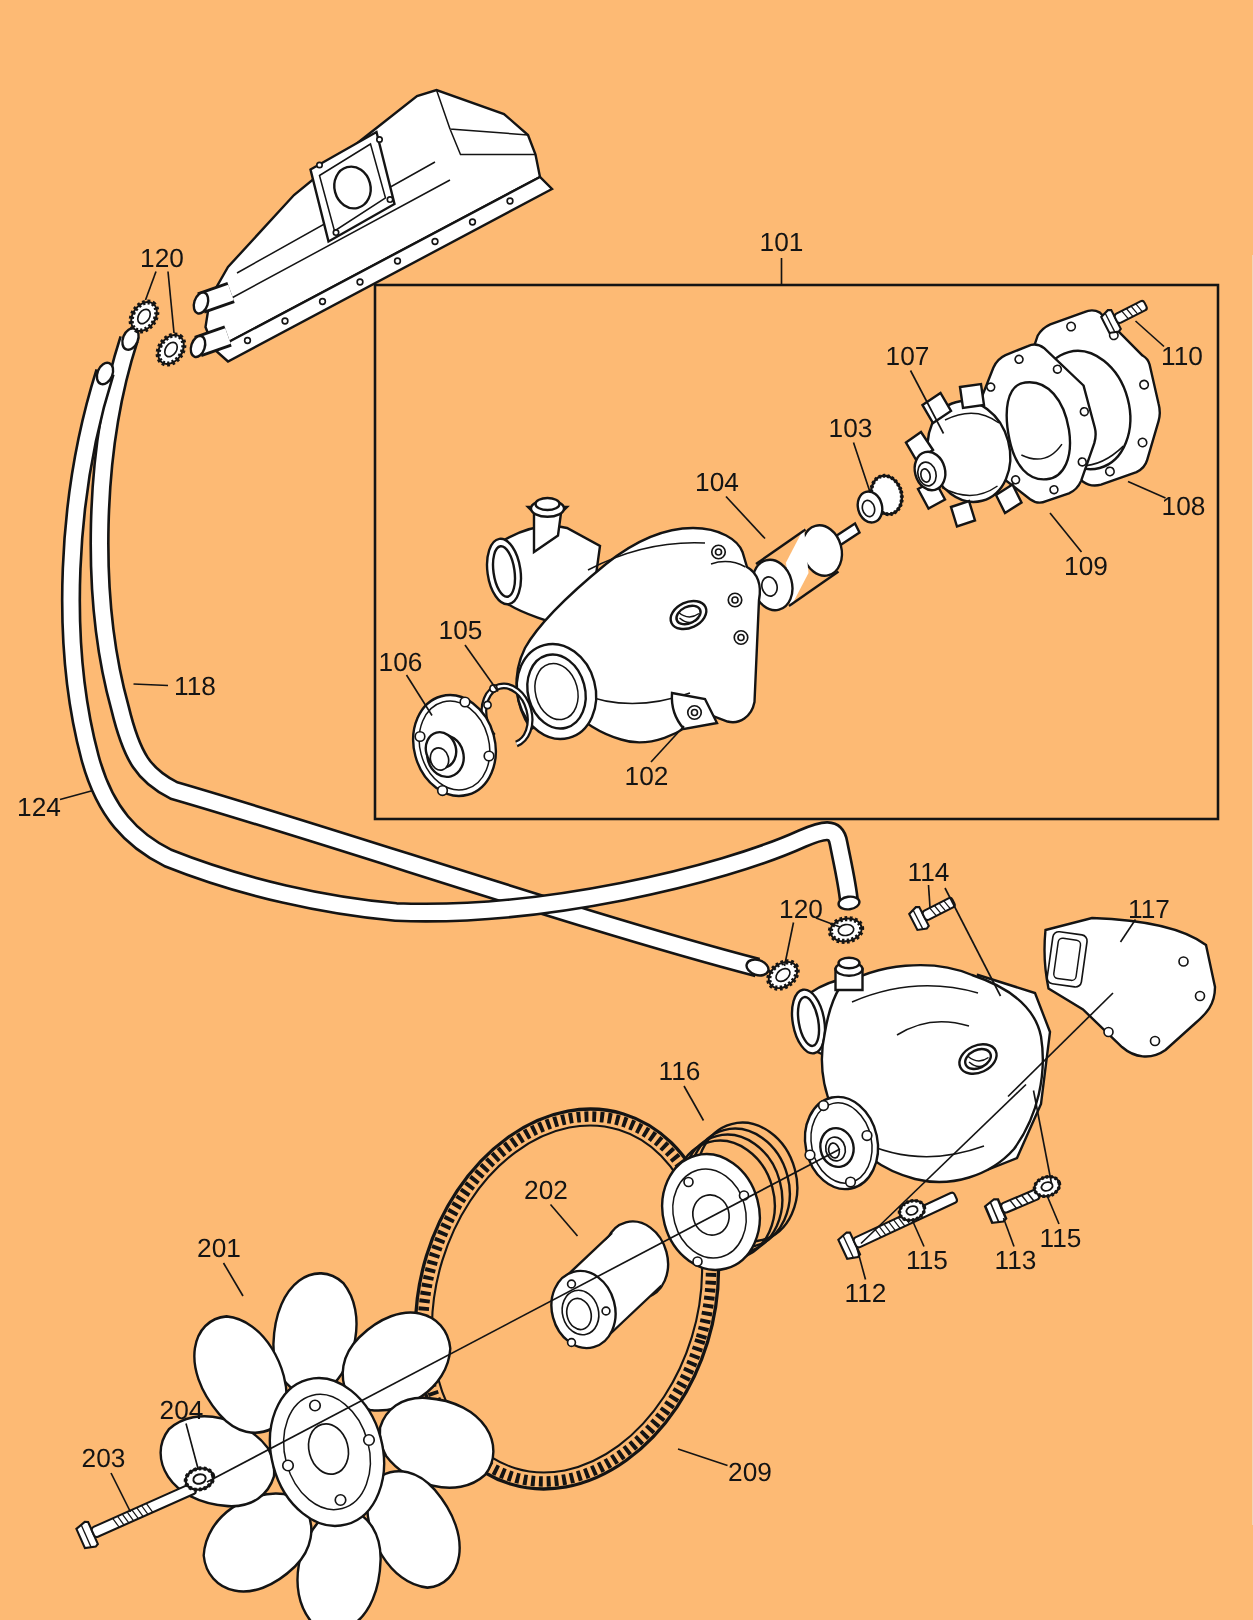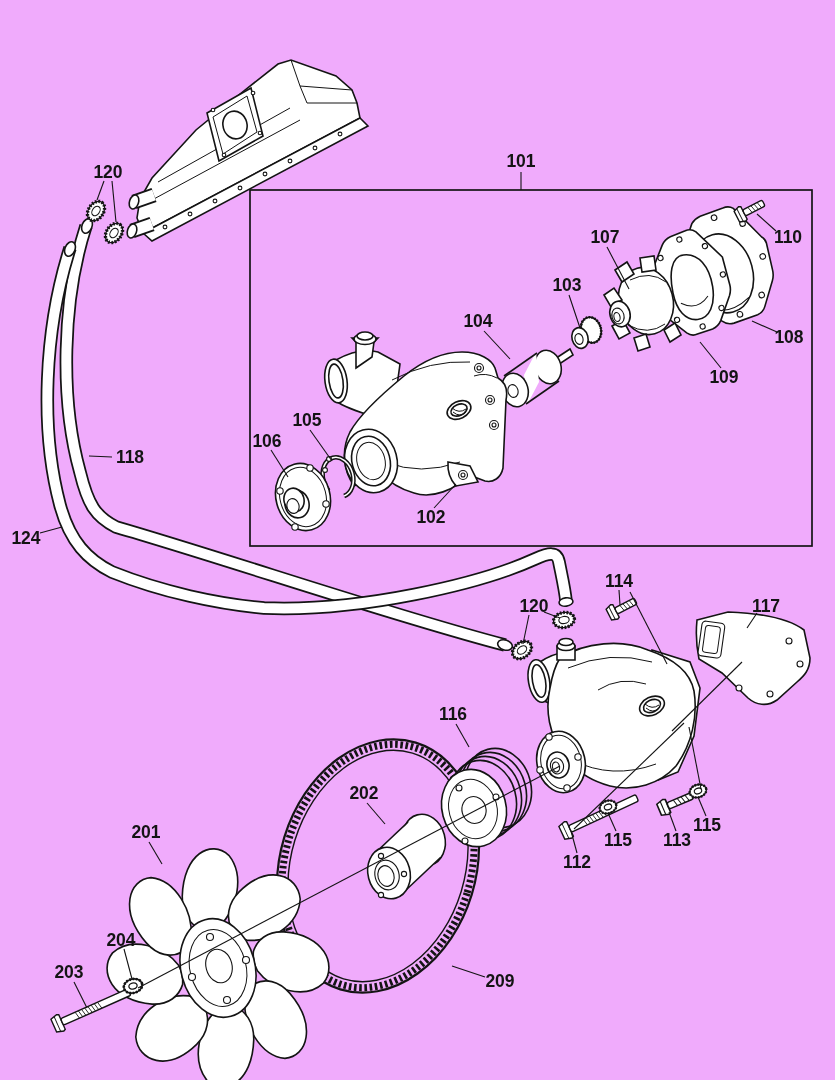--- a/index.html
+++ b/index.html
@@ -1,20 +1,19 @@
 <!DOCTYPE html>
 <html><head>
 <meta charset="utf-8">
 <style>
   html,body{margin:0;padding:0;background:#e9e9e9;}
   .stage{
     width:835px;height:1080px;position:relative;margin:0 auto;
-    background:#f0abfc;overflow:hidden;
+    background:#fdba74;overflow:hidden;
     font-family:"Liberation Sans", sans-serif;
-    font-weight:bold;
   }
   svg{display:block}
   .lbl{
     font-family:"Liberation Sans", sans-serif;
     font-size:17.5px;
     fill:#141414;
     text-anchor:middle;
   }
   .ln{stroke:#141414;stroke-width:1.1;fill:none}
   .pt{stroke:#141414;stroke-width:1.6;fill:#ffffff}

